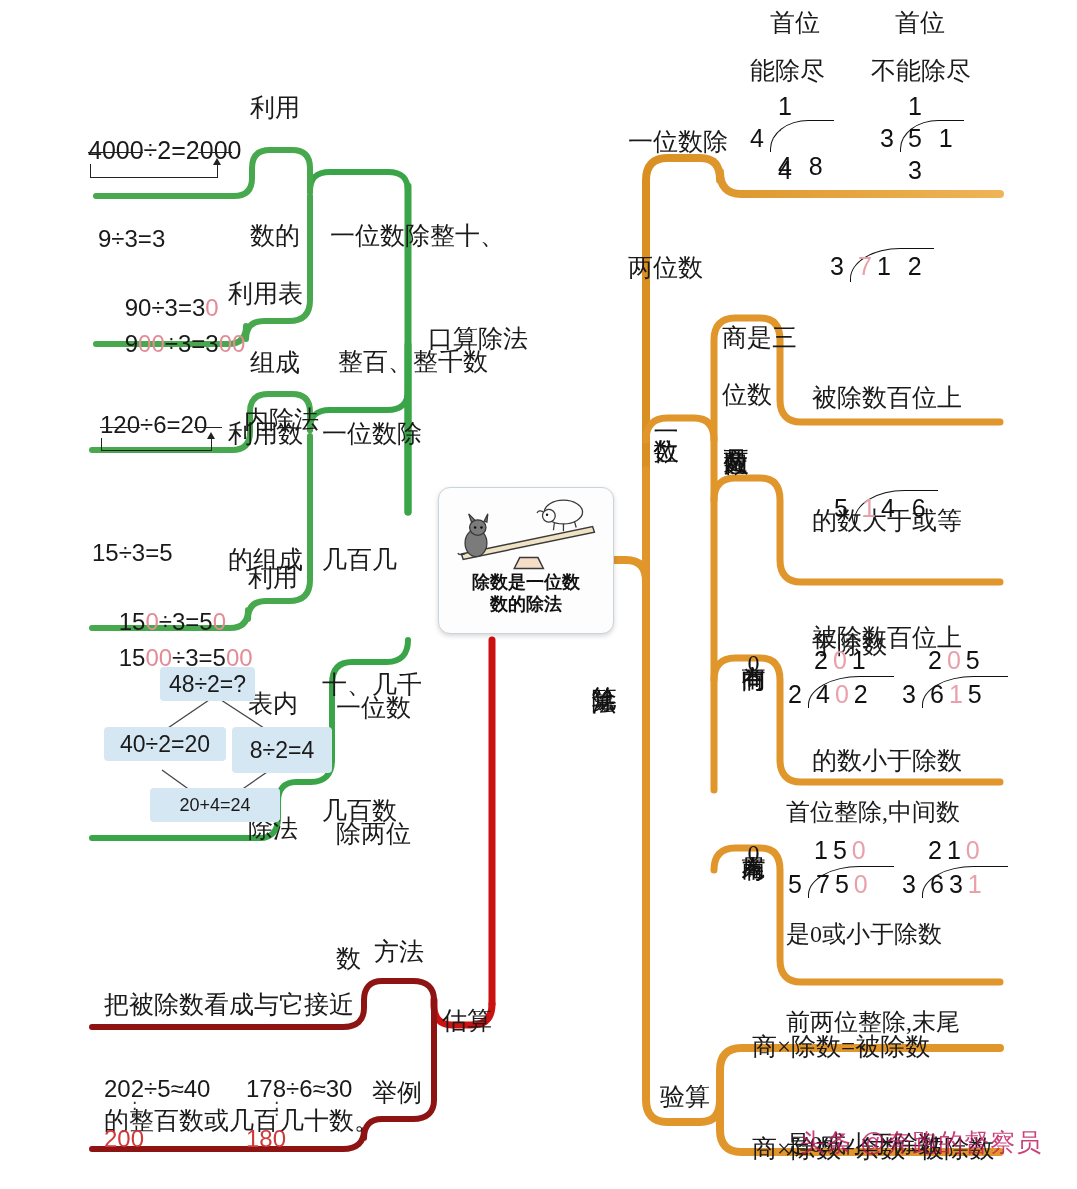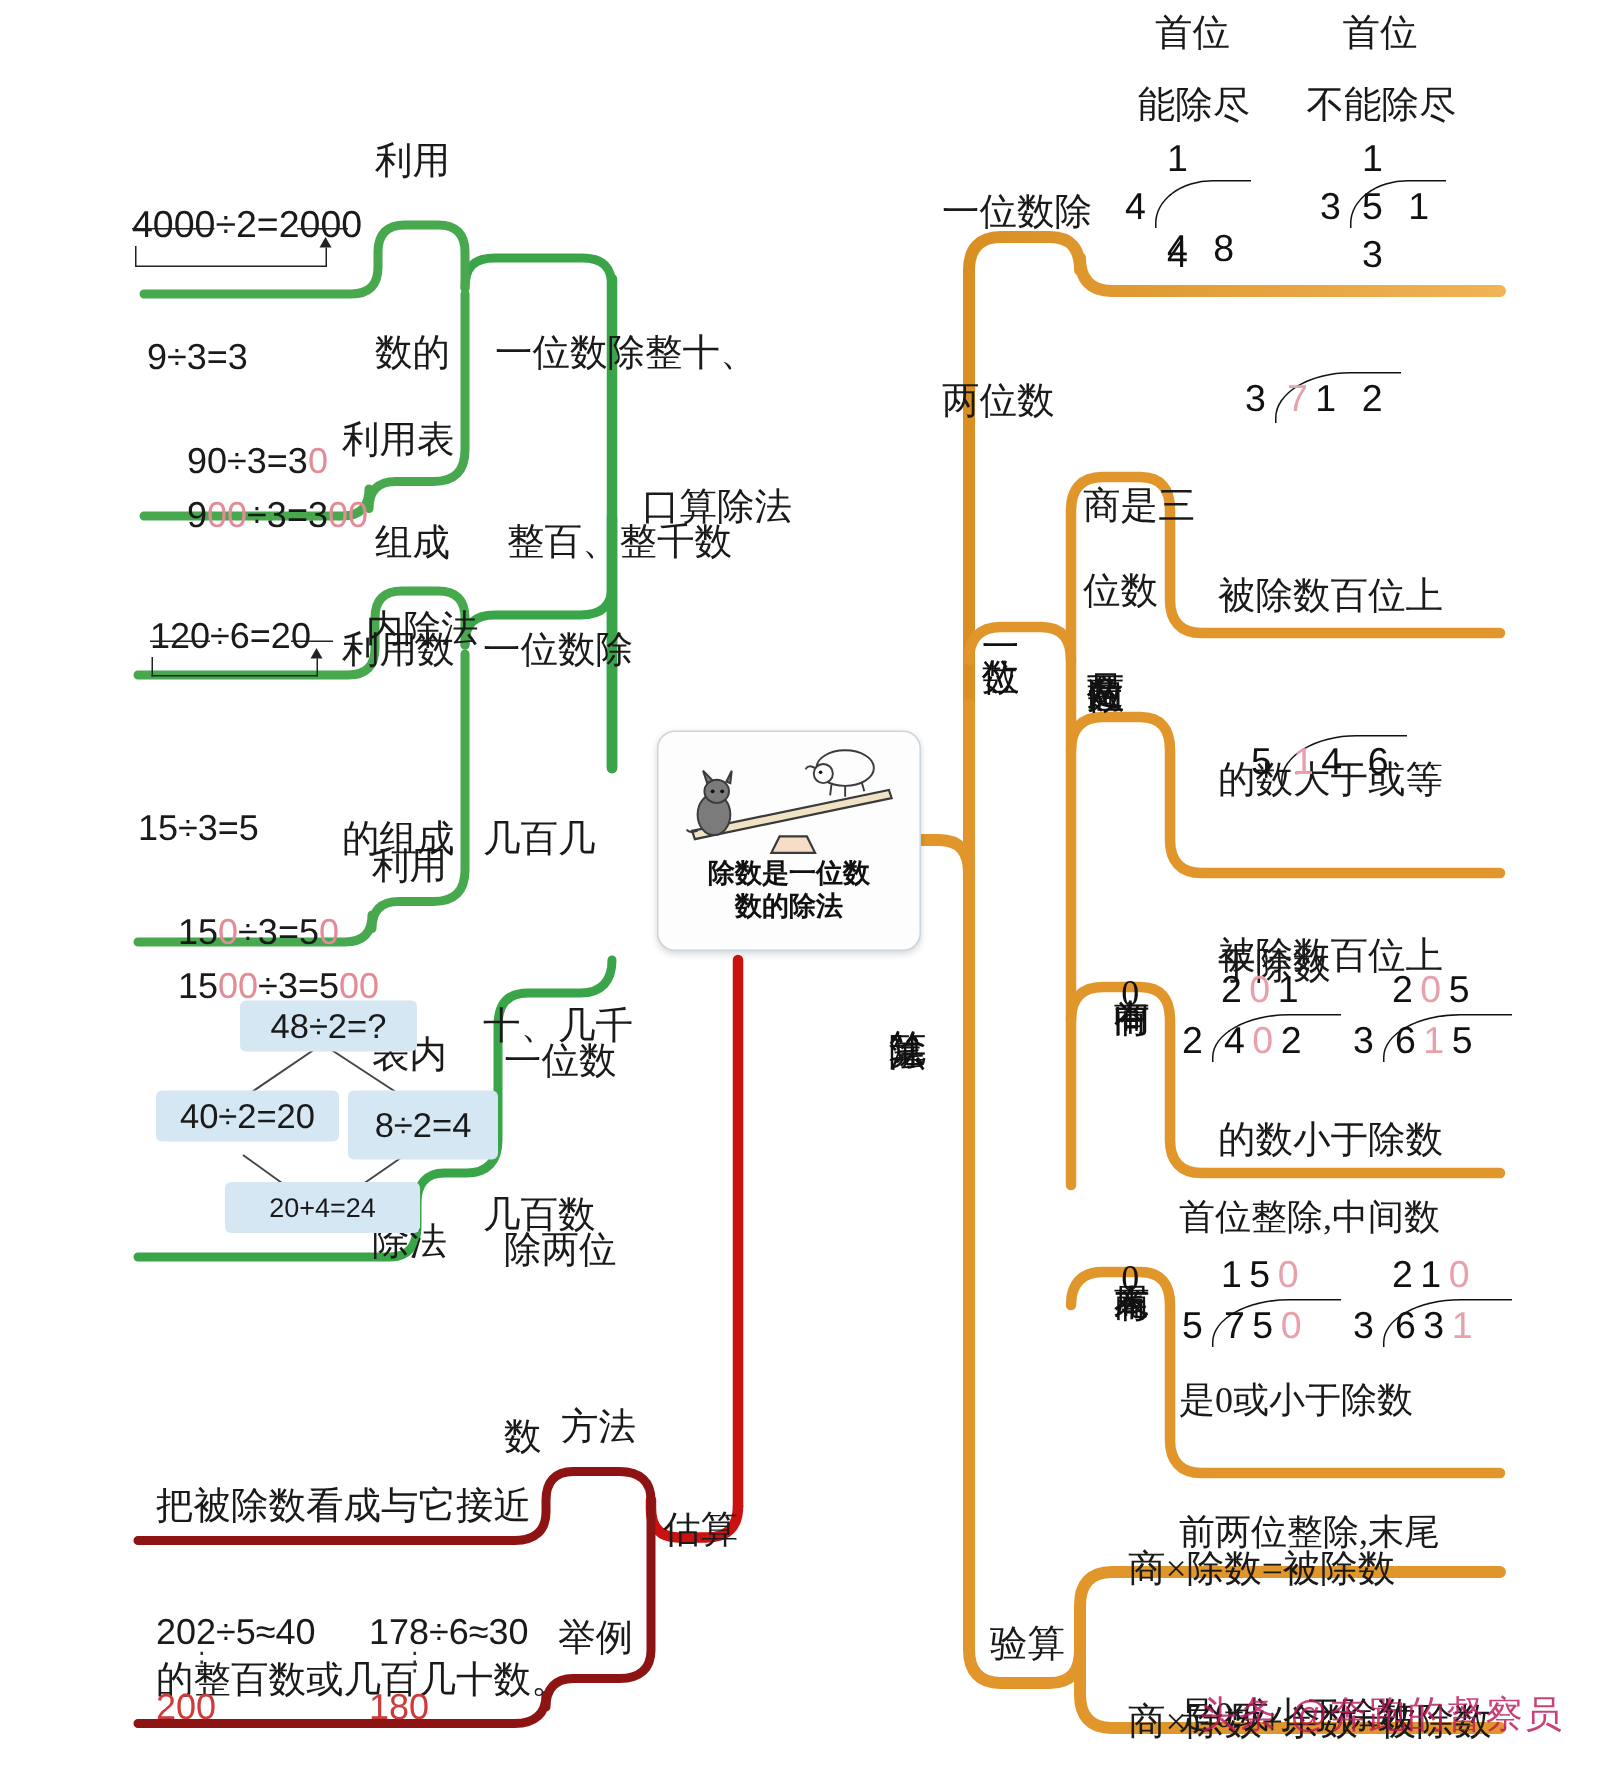--- a/index.html
+++ b/index.html
@@ -273,21 +273,21 @@
 
   <svg style="position:absolute; left:90px; top:660px; width:310px; height:190px;" viewBox="0 0 310 190">
     <g stroke="#444" stroke-width="1.3" fill="none">
       <path d="M122,38 L72,72"></path>
       <path d="M128,38 L180,72"></path>
       <path d="M72,110 L122,146"></path>
       <path d="M180,110 L128,146"></path>
     </g>
   </svg>
 
-  <div class="bluebox" style="left:160px; top:667px; width:118px; height:34px; font-size:23px;">48÷2=?</div>
+  <div class="bluebox" style="left:160px; top:667px; width:95px; height:34px; font-size:23px;">48÷2=?</div>
   <div class="bluebox" style="left:104px; top:727px; width:122px; height:34px; font-size:23px;">40÷2=20</div>
   <div class="bluebox" style="left:232px; top:727px; width:100px; height:46px; font-size:23px;">8÷2=4</div>
   <div class="bluebox" style="left:150px; top:788px; width:130px; height:34px; font-size:18px;">20+4=24</div>
 
   <div id="center-node">
     <svg viewBox="0 0 176 90" style="position:absolute;left:0;top:4px;width:176px;height:82px;">
 
       <g>
         <polygon points="16,68 160,38 162,44 18,74" fill="#f0e2c4" stroke="#3a3a3a" stroke-width="1.6"></polygon>
       </g>
@@ -338,21 +338,21 @@
   <div class="lbl eq redtxt" style="left:246px; top:1122px; font-size:24px;">180</div>
 
   <div class="vert" style="left:590px; top:666px; font-size:25px;">笔算除法</div>
 
   <div class="lbl" style="left:628px; top:56px; font-size:25px;">
     <div>一位数除</div>
     <div style="margin-top:22px;">两位数</div>
   </div>
 
   <div class="lbl" style="left:755px; top:6px; font-size:25px; text-align:center; width:80px;">首位</div>
-  <div class="lbl" style="left:750px; top:54px; font-size:25px; text-align:center; width:92px;">能除尽</div>
+  <div class="lbl" style="left:750px; top:54px; font-size:25px; width:92px;">能除尽</div>
   <div class="ldiv" style="left:748px; top:92px; width:120px; height:90px; font-size:25px;">
     <div class="quot" style="left:30px; top:0;">1</div>
     <div class="divisor" style="left:2px; top:32px;">4</div>
     <div class="bracket" style="left:22px; top:28px; width:64px; height:32px;"></div>
     <div class="dividend" style="left:30px; top:32px;margin-top:28px;">4 8</div>
     <div class="sub" style="left:30px; top:64px;">4</div>
   </div>
 
   <div class="lbl" style="left:880px; top:6px; font-size:25px; text-align:center; width:80px;">首位</div>
   <div class="lbl" style="left:862px; top:54px; font-size:25px; text-align:center; width:118px;">不能除尽</div>

